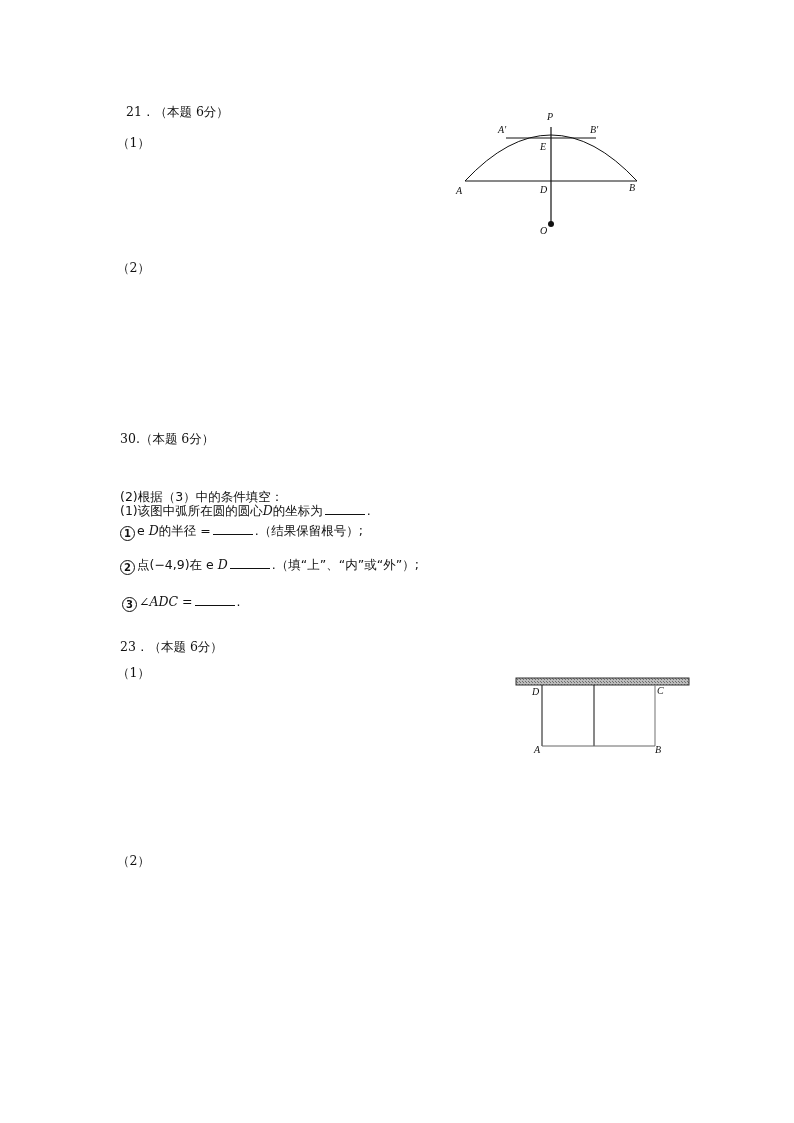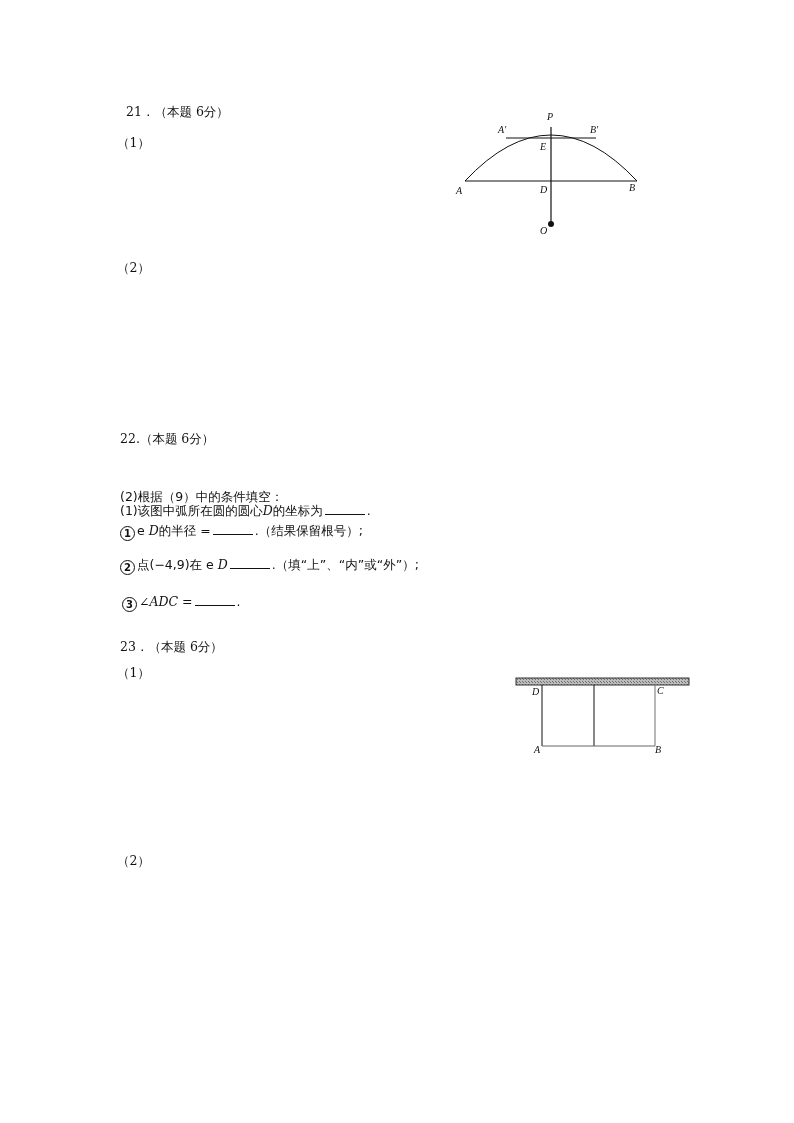--- a/index.html
+++ b/index.html
@@ -35,27 +35,27 @@
   <text x="140" y="28">B′</text>
   <text x="90" y="45">E</text>
   <text x="6" y="89">A</text>
   <text x="90" y="88">D</text>
   <text x="179" y="86">B</text>
   <text x="90" y="129">O</text>
 </svg>
 
 <div class="t" style="left:117px; top:262px;">（2）</div>
 
-<div class="t" style="left:120px; top:433px;">22.（本题 6分）</div>
+<div class="t" style="left:120px; top:433px;">30.（本题 6分）</div>
 
 <div class="t sans" style="left:120px; top:459px;margin-top:44px;">
   <span>(1)该图中弧所在圆的圆心</span><i class="m">D</i><span>的坐标为</span><span class="blank"></span><span>.</span>
 </div>
 
-<div class="t sans" style="left:120px; top:491px;">(2)根据（9）中的条件填空：</div>
+<div class="t sans" style="left:120px; top:491px;">(2)根据（3）中的条件填空：</div>
 
 <div class="t sans" style="left:120px; top:523px;">
   <span class="circ">1</span><span>e</span> <i class="m">D</i><span>的半径 =</span><span class="blank"></span><span>.（结果保留根号）;</span>
 </div>
 
 <div class="t sans" style="left:120px; top:557px;">
   <span class="circ">2</span><span>点</span><span>(−4,9)</span><span>在 e</span> <i class="m">D</i><span class="blank"></span><span>.（填“上”、“内”或“外”）;</span>
 </div>
 
 <div class="t sans" style="left:122px; top:594px;">

